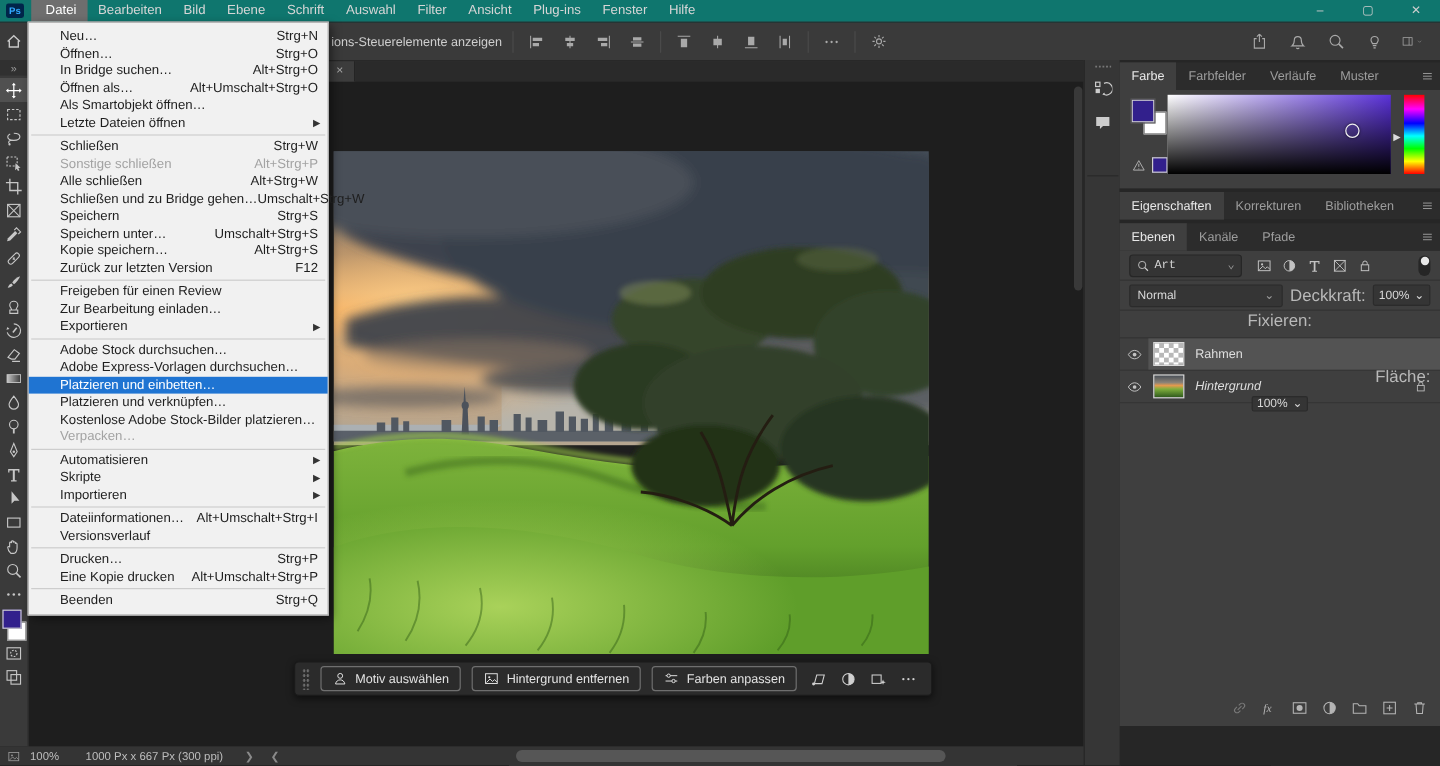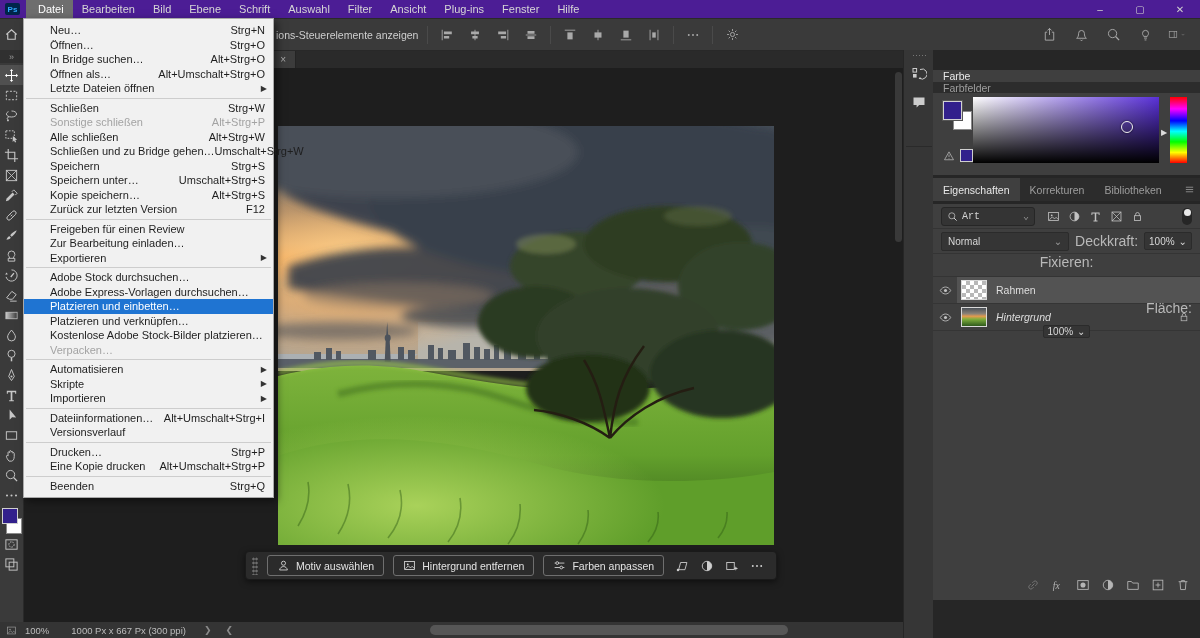--- a/index.html
+++ b/index.html
@@ -2,21 +2,21 @@
 <html><head>
 <meta charset="utf-8">
 <style>
   html,body{margin:0;padding:0;background:#1f1f1f;width:1200px;height:638px;overflow:hidden;
     font-family:"Liberation Sans","DejaVu Sans",sans-serif;-webkit-font-smoothing:antialiased;}
   #app{position:relative;width:1200px;height:638px;background:#262626;}
   .nosel{user-select:none;}
   svg.icn{display:block;}
 
   
-  #titlebar{position:absolute;left:0;top:0;width:1200px;height:18px;background:#4c1d95;
+  #titlebar{position:absolute;left:0;top:0;width:1200px;height:18px;background:#0f766e;
     display:flex;align-items:center;border-bottom:1px solid #2a2a2a;z-index:20;}
   #pslogo{width:15px;height:12px;margin:0 6px 0 5px;background:#00254a;color:#31a8ff;font-size:8px;
     font-weight:bold;display:flex;align-items:center;justify-content:center;border-radius:2px;}
   #menubar{display:flex;height:100%;}
   .mb-item{padding:0 9px;font-size:11px;color:#d6d6d6;display:flex;align-items:center;cursor:default;}
   .mb-item.active{background:#6e6e6e;color:#fff;padding-left:12px;}
   #wincontrols{margin-left:auto;display:flex;height:100%;}
   .wc{width:40px;height:100%;display:flex;align-items:center;justify-content:center;color:#cfcfcf;font-size:10px;}
 
   
@@ -80,21 +80,21 @@
   #ssDots{width:14px;height:3px;margin:4px 0 5px;background-image:radial-gradient(#777 .8px,transparent 1px);background-size:3px 3px;}
   .ss-btn{width:24px;height:24px;display:flex;align-items:center;justify-content:center;color:#cccccc;margin-bottom:4px;}
   #ssDivider{width:26px;height:1px;background:#2a2a2a;margin-top:28px;}
 
   
   #panels{position:absolute;left:933px;top:50px;width:267px;height:588px;background:#262626;z-index:6;}
   .p-tabs{height:23px;background:#2c2c2c;display:flex;align-items:stretch;}
   .p-tab{padding:0 10px;font-size:10.5px;color:#9d9d9d;display:flex;align-items:center;white-space:nowrap;}
   .p-tab.active{background:#3f3f3f;color:#e8e8e8;}
   .p-menu{margin-left:auto;width:22px;display:flex;align-items:center;justify-content:center;color:#9a9a9a;}
-  #colorTabs{margin-top:20px;flex-direction:column;}
+  #colorTabs{margin-top:2px;}
   #colorBody{position:relative;height:82px;background:#3f3f3f;}
   #cFg{position:absolute;left:10px;top:8px;width:38px;height:38px;}
   #cFgFront{position:absolute;left:0;top:0;width:17px;height:17px;border:1px solid #d2d2d2;outline:1px solid #555;z-index:2;}
   #cFgBack{position:absolute;left:10px;top:10px;width:17px;height:17px;background:#fff;border:1px solid #8a8a8a;}
   #cWarn{position:absolute;left:10px;top:56px;display:flex;align-items:center;gap:5px;color:#b9b9b9;}
   #cWarnSwatch{width:11px;height:11px;border:1px solid #cfcfcf;}
   #satField{position:absolute;left:40px;top:4px;width:186px;height:66px;
     background:linear-gradient(to top, #000, rgba(0,0,0,0)),linear-gradient(to right,#ffffff,#5a31d8);}
   #satCursor{position:absolute;left:148px;top:24px;width:10px;height:10px;border:1.4px solid #eee;border-radius:50%;
     box-shadow:0 0 2px rgba(0,0,0,.8);}
@@ -650,20 +650,30 @@
         <div class="p-tab active">Eigenschaften</div>
         <div class="p-tab">Korrekturen</div>
         <div class="p-tab">Bibliotheken</div>
         <div class="p-menu">
           <svg viewBox="0 0 16 16" width="13" height="13" class="icn">
             <path d="M3.5 5.2h9M3.5 8h9M3.5 10.8h9" stroke="currentColor"></path>
           </svg>
         </div>
       </div>
     <div class="p-gap"></div>
+    <div id="layerTabs" class="p-tabs">
+        <div class="p-tab active">Ebenen</div>
+        <div class="p-tab">Kanäle</div>
+        <div class="p-tab">Pfade</div>
+        <div class="p-menu">
+          <svg viewBox="0 0 16 16" width="13" height="13" class="icn">
+            <path d="M3.5 5.2h9M3.5 8h9M3.5 10.8h9" stroke="currentColor"></path>
+          </svg>
+        </div>
+      </div>
     <div id="layersBody">
       <div id="filterRow" class="l-row">
         <div id="searchBox">
           <span id="sbIcon">
               <svg viewBox="0 0 16 16" width="11" height="11" class="icn">
                 <circle cx="7" cy="7" r="4.4" fill="none" stroke="currentColor"></circle>
                 <path d="M10.2 10.2L14 14" stroke="currentColor" stroke-width="1.4"></path>
               </svg>
             </span>
           <span>Art</span>
@@ -855,20 +865,23 @@
       </div>
       <div class="fm-row">
         <span class="lbl">In Bridge suchen…</span>
         <span class="sc">Alt+Strg+O</span>
       </div>
       <div class="fm-row">
         <span class="lbl">Öffnen als…</span>
         <span class="sc">Alt+Umschalt+Strg+O</span>
       </div>
       <div class="fm-row">
+        <span class="lbl">Als Smartobjekt öffnen…</span>
+      </div>
+      <div class="fm-row">
         <span class="lbl">Letzte Dateien öffnen</span>
         <span class="arr">▶</span>
       </div>
       <div class="fm-sep"></div>
       <div class="fm-row">
         <span class="lbl">Schließen</span>
         <span class="sc">Strg+W</span>
       </div>
       <div class="fm-row disabled">
         <span class="lbl">Sonstige schließen</span>

